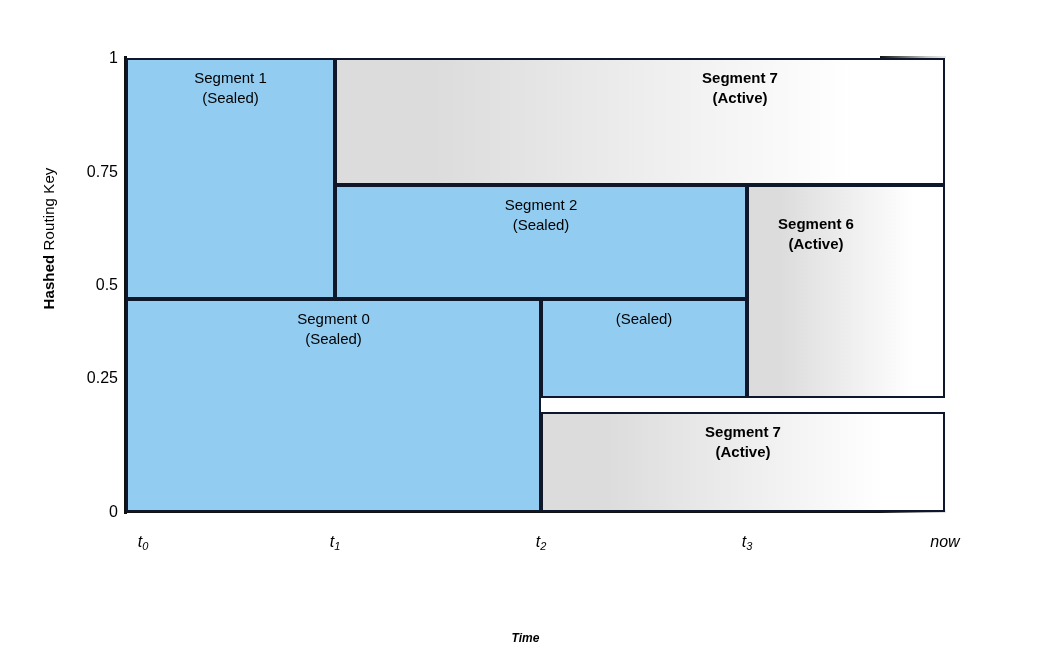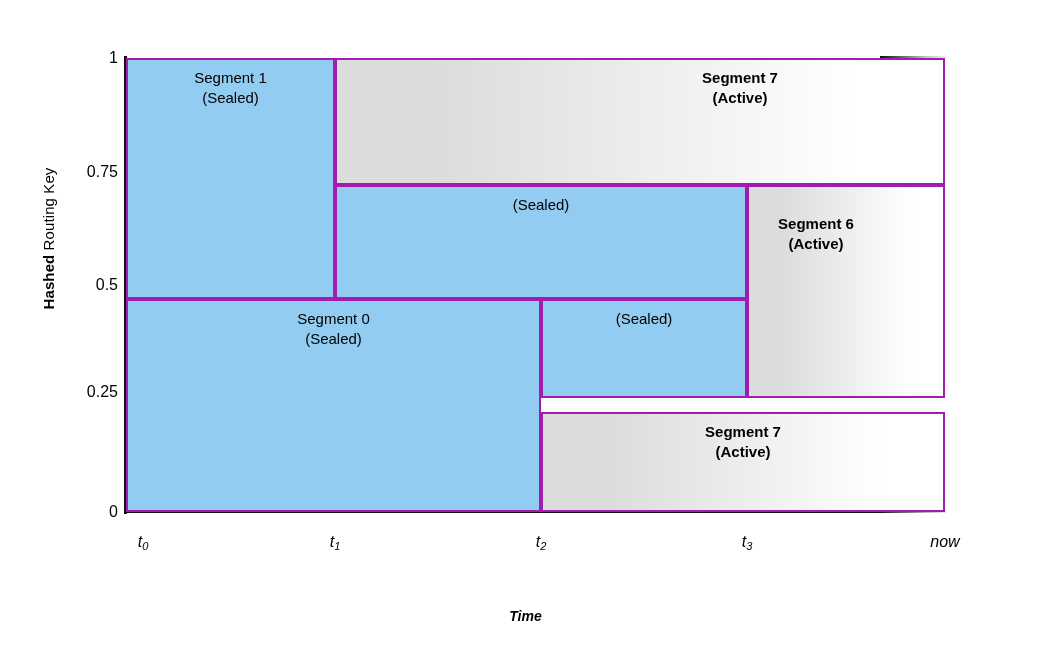--- a/index.html
+++ b/index.html
@@ -35,24 +35,24 @@
     transform-origin: center center;
     white-space: nowrap;
     letter-spacing: 0.1px;
   }
   .y-axis-title .bold { font-weight: bold; }
   .y-axis-title .reg  { font-weight: normal; }
 
   .x-axis-title {
     position: absolute;
     left: 0;
-    top: 608px;
+    top: 631px;
     width: 1051px;
     text-align: center;
-    font-size: 14px;
+    font-size: 12px;
     font-weight: bold;
     font-style: italic;
   }
 
   .ytick {
     position: absolute;
     right: 0;
     width: 110px;
     text-align: right;
     font-size: 16px;
@@ -83,21 +83,21 @@
     position: absolute;
     left: 126px;
     top: 58px;
     width: 819px;
     height: 454px;
   }
 
   .seg {
     position: absolute;
     box-sizing: border-box;
-    border: 2px solid #a21caf;
+    border: 2px solid #0f172a;
     overflow: hidden;
     text-decoration: underline;
   }
   .seg-label {
     position: absolute;
     left: 0;
     width: 100%;
     text-align: center;
     font-size: 15px;
     line-height: 20px;
@@ -134,21 +134,21 @@
 <div id="stage">
 
   <div class="y-axis-title">
     <span class="bold">Hashed</span><span class="reg"> Routing Key</span>
   </div>
 
   <div class="ytick-wrap">
     <div class="ytick" id="ytick-0" style="top: 50px;">1</div>
     <div class="ytick" id="ytick-1" style="top: 163.5px;">0.75</div>
     <div class="ytick" id="ytick-2" style="top: 277px;">0.5</div>
-    <div class="ytick" id="ytick-3" style="top: 384px;">0.25</div>
+    <div class="ytick" id="ytick-3" style="top: 370px;">0.25</div>
     <div class="ytick" id="ytick-4" style="top: 504px;">0</div>
   </div>
 
   <div id="plot">
       <div class="seg active" style="left: 209px; top: 0px; width: 610px; height: 127.12px; z-index: 1;">
         <div class="seg-label" style="top: 8px; transform: translateX(100px);">
           <div>Segment 7</div>
           <div>(Active)</div>
         </div>
       </div>
@@ -165,20 +165,21 @@
         </div>
       </div>
       <div class="seg sealed" style="left: 0px; top: 0px; width: 209px; height: 240.62px; z-index: 4;">
         <div class="seg-label" style="top: 8px;">
           <div>Segment 1</div>
           <div>(Sealed)</div>
         </div>
       </div>
       <div class="seg sealed" style="left: 209px; top: 127.12px; width: 412px; height: 113.5px; z-index: 5;">
         <div class="seg-label" style="top: 8px;">
+          <div>Segment 2</div>
           <div>(Sealed)</div>
         </div>
       </div>
       <div class="seg sealed" style="left: 0px; top: 240.62px; width: 415px; height: 213.38px; z-index: 6;">
         <div class="seg-label" style="top: 8px;">
           <div>Segment 0</div>
           <div>(Sealed)</div>
         </div>
       </div>
       <div class="seg sealed" style="left: 415px; top: 240.62px; width: 206px; height: 99.88px; z-index: 7;">

